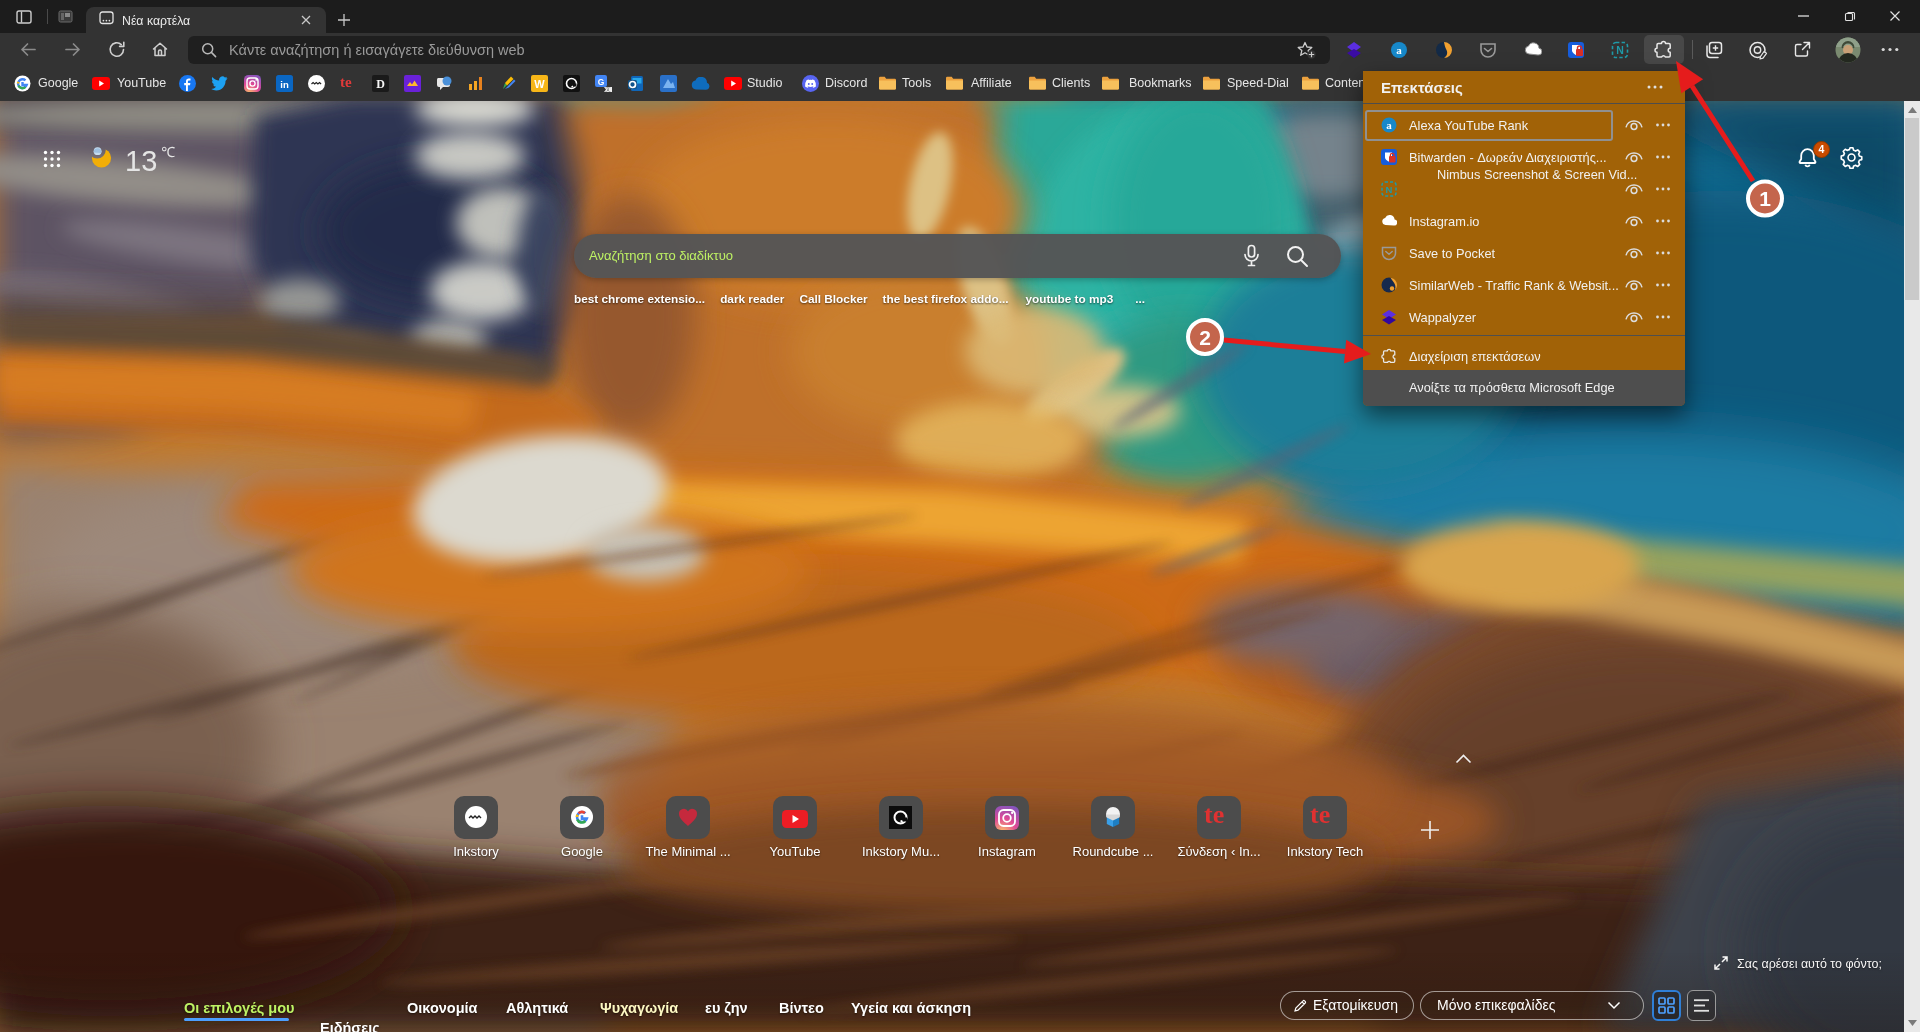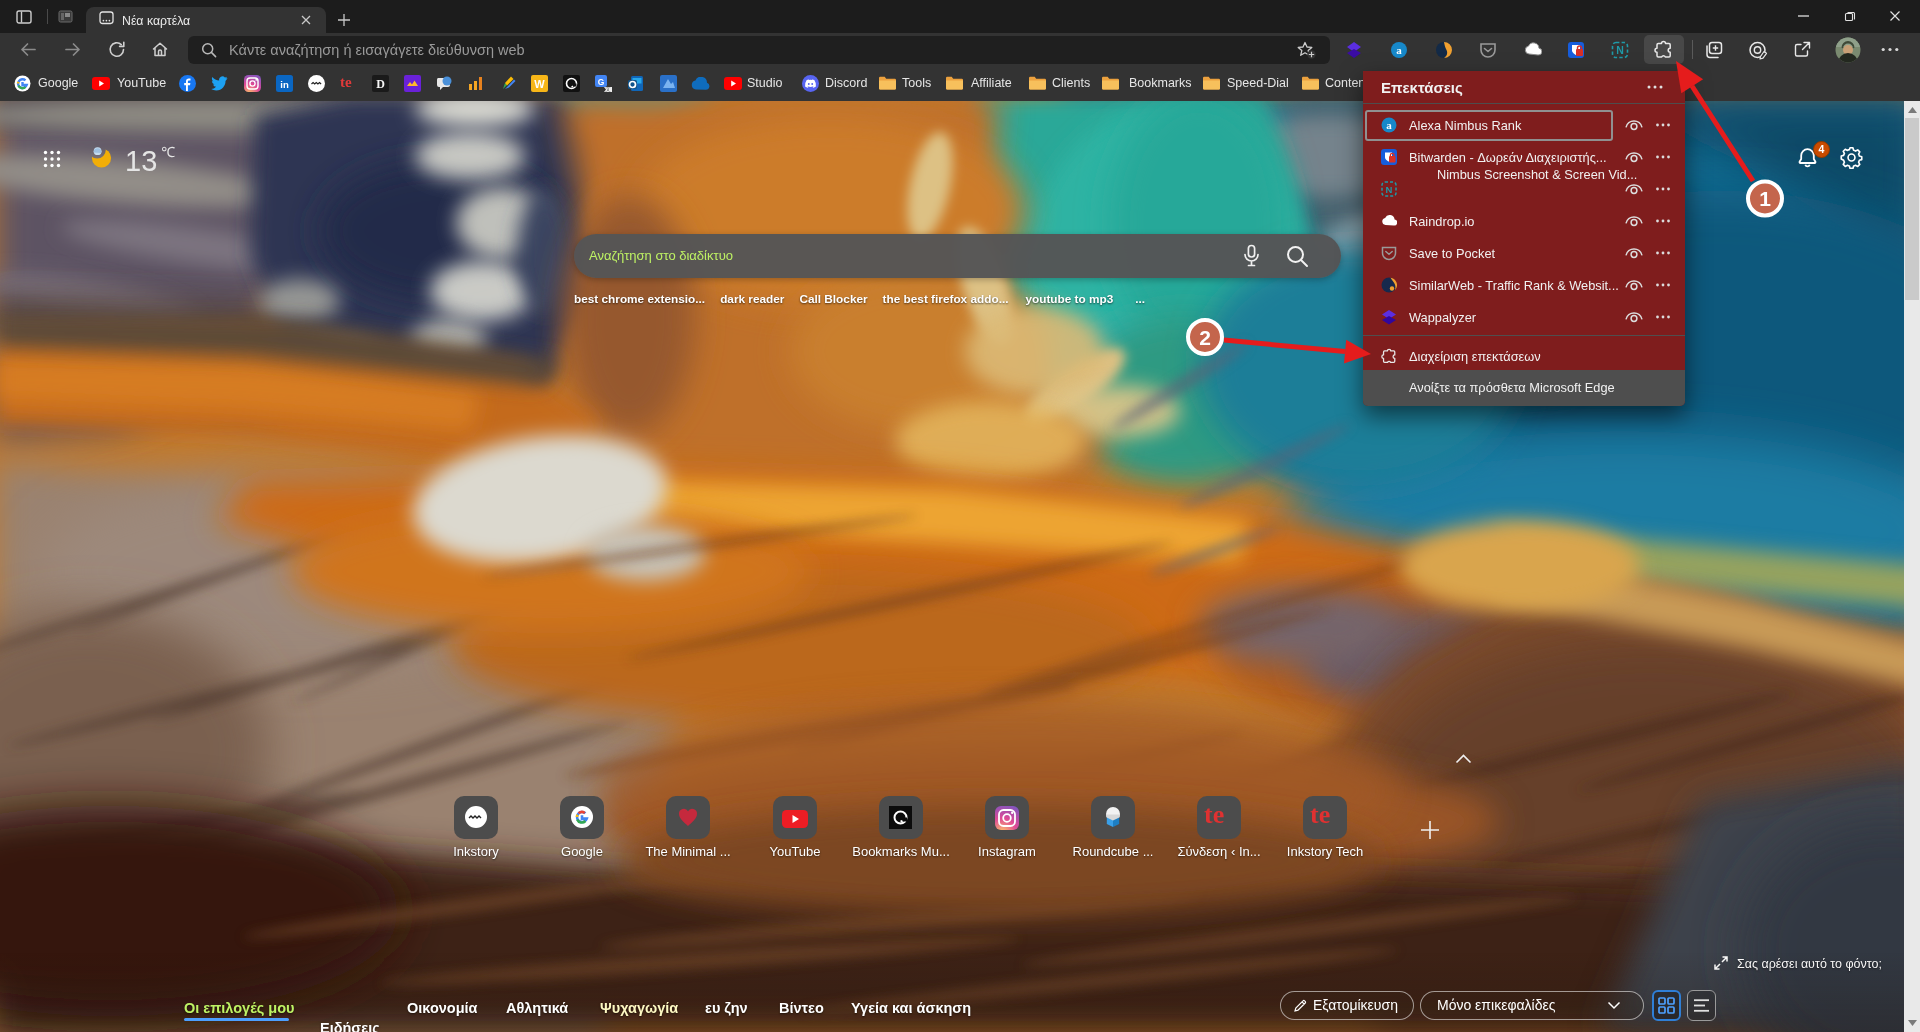--- a/index.html
+++ b/index.html
@@ -558,21 +558,21 @@
       <path d="M10.5 5 L17 9 L10.5 13Z" fill="#fff"></path>
     </svg>
   <div class="abs txt" style="left:745px;top:743px;width:100px;text-align:center;font-size:13px;color:#fff;text-shadow:0 1px 2px rgba(0,0,0,.6)">YouTube</div>
   <div class="abs" style="left:879px;top:695px;width:44px;height:43px;border-radius:10px;background:#4c4c4c;"></div>
   <svg class="abs" style="left:889px;top:705px" width="23" height="23" viewBox="0 0 23 23">
       <rect width="23" height="23" fill="#0c0c0c"></rect>
       <circle cx="11.5" cy="11.5" r="6" fill="none" stroke="#fff" stroke-width="2"></circle>
       <path d="M11.5 11.5 h6.5 v4 h-4Z" fill="#0c0c0c"></path>
       <path d="M13.5 14.8 a6 6 0 0 1 -2 .7" stroke="#fff" stroke-width="2" fill="none"></path>
     </svg>
-  <div class="abs txt" style="left:851px;top:743px;width:100px;text-align:center;font-size:13px;color:#fff;text-shadow:0 1px 2px rgba(0,0,0,.6)">Bookmarks Mu...</div>
+  <div class="abs txt" style="left:851px;top:743px;width:100px;text-align:center;font-size:13px;color:#fff;text-shadow:0 1px 2px rgba(0,0,0,.6)">Inkstory Mu...</div>
   <div class="abs" style="left:985px;top:695px;width:44px;height:43px;border-radius:10px;background:#4c4c4c;"></div>
   <svg class="abs" style="left:995px;top:705px" width="24" height="24" viewBox="0 0 24 24">
       <defs>
         <radialGradient id="igg2" cx="30%" cy="110%" r="150%">
           <stop offset="0%" stop-color="#fdc468"></stop>
           <stop offset="40%" stop-color="#df4996"></stop>
           <stop offset="100%" stop-color="#515bd4"></stop>
         </radialGradient>
       </defs>
       <rect width="24" height="24" rx="6" fill="url(#igg2)"></rect>
@@ -593,51 +593,51 @@
   <div class="abs txt" style="left:1204px;top:699px;font-family:'Liberation Serif',serif;font-weight:bold;font-size:26px;color:#e03131;">te</div>
   <div class="abs txt" style="left:1169px;top:743px;width:100px;text-align:center;font-size:13px;color:#fff;text-shadow:0 1px 2px rgba(0,0,0,.6)">Σύνδεση ‹ In...</div>
   <div class="abs" style="left:1303px;top:695px;width:44px;height:43px;border-radius:10px;background:#4c4c4c;"></div>
   <div class="abs txt" style="left:1310px;top:699px;font-family:'Liberation Serif',serif;font-weight:bold;font-size:26px;color:#e03131;">te</div>
   <div class="abs txt" style="left:1275px;top:743px;width:100px;text-align:center;font-size:13px;color:#fff;text-shadow:0 1px 2px rgba(0,0,0,.6)">Inkstory Tech</div>
   <svg class="abs" style="left:1420px;top:719px" width="20" height="20" viewBox="0 0 20 20">
       <path d="M10 1 V19 M1 10 H19" stroke="#f0f0f0" stroke-width="1.6"></path>
     </svg>
 </div>
 
-<div class="abs" id="panel" style="left:1363px;top:71px;width:322px;height:335px;background:#7f1d1d;border-radius:0 0 5px 5px;box-shadow:0 10px 24px rgba(0,0,0,0.55);font-size:12.8px;color:#f1f1f1;">
+<div class="abs" id="panel" style="left:1363px;top:71px;width:322px;height:335px;background:#a16207;border-radius:0 0 5px 5px;box-shadow:0 10px 24px rgba(0,0,0,0.55);font-size:12.8px;color:#f1f1f1;">
   <div class="abs txt" style="left:18px;top:8px;font-size:15px;font-weight:bold;">Επεκτάσεις</div>
   <svg class="abs" style="left:284px;top:14px" width="16" height="4" viewBox="0 0 16 4">
       <circle cx="2" cy="2" r="1.5" fill="#e0e0e0"></circle>
       <circle cx="8" cy="2" r="1.5" fill="#e0e0e0"></circle>
       <circle cx="14" cy="2" r="1.5" fill="#e0e0e0"></circle>
     </svg>
   <div class="abs" style="left:0;top:31.5px;width:322px;height:1px;background:#4d4d4d;"></div>
   <div class="abs" style="left:2px;top:38.5px;width:248px;height:31px;border:2px solid #909090;border-radius:3px;"></div>
   
   <svg class="abs" style="left:18px;top:46px" width="16" height="16" viewBox="0 0 16 16">
       <circle cx="8" cy="8" r="7.5" fill="#1788c9"></circle>
       <text x="8" y="12.2" font-size="11" font-weight="bold" fill="#fff" text-anchor="middle" font-family="Liberation Serif,serif">a</text>
     </svg>
-  <div class="abs txt" style="left:46px;top:47px;">Alexa Nimbus Rank</div>
+  <div class="abs txt" style="left:46px;top:47px;">Alexa YouTube Rank</div>
   <svg class="abs" style="left:18px;top:78px" width="16" height="16" viewBox="0 0 16 16">
       <rect width="16" height="16" rx="3" fill="#175ddc"></rect>
       <path d="M4 3.5 h7 v5 c0 2.2-3.5 4-3.5 4 s-3.5-1.8-3.5-4Z" fill="#fff"></path>
       <rect x="8" y="7" width="6.5" height="6.5" rx="1" fill="#d93025"></rect>
       <path d="M9.4 7 v-.9 a1.8 1.8 0 0 1 3.6 0 V7" fill="none" stroke="#d93025" stroke-width="1.3"></path>
     </svg>
   <div class="abs txt" style="left:46px;top:79px;">Bitwarden - Δωρεάν Διαχειριστής...</div>
   <svg class="abs" style="left:18px;top:110px" width="16" height="16" viewBox="0 0 16 16">
       <rect x="1" y="1" width="14" height="14" rx="3" fill="none" stroke="#1f9aa8" stroke-width="1.5" stroke-dasharray="3 2"></rect>
       <text x="8" y="12" font-size="9.5" font-weight="bold" fill="#1f9aa8" text-anchor="middle">N</text>
     </svg>
   <div class="abs txt" style="left:46px;top:96px;margin-left:28px;">Nimbus Screenshot &amp; Screen Vid...</div>
   <svg class="abs" style="left:18px;top:142px" width="16" height="16" viewBox="0 0 16 16">
       <path d="M4.5 12 a3.6 3.6 0 0 1 -.4-7.1 A5 5 0 0 1 13.6 6.5 a3 3 0 0 1 -.9 6Z" fill="#fff"></path>
     </svg>
-  <div class="abs txt" style="left:46px;top:143px;">Raindrop.io</div>
+  <div class="abs txt" style="left:46px;top:143px;">Instagram.io</div>
   <svg class="abs" style="left:18px;top:174px" width="16" height="16" viewBox="0 0 16 16">
       <path d="M1.5 2.5 h13 v5.5 a6.5 6.5 0 0 1 -13 0 Z" fill="none" stroke="#9a9a9a" stroke-width="1.5"></path>
       <path d="M4.8 6.5 L8 9.3 L11.2 6.5" fill="none" stroke="#9a9a9a" stroke-width="1.5" stroke-linecap="round" stroke-linejoin="round"></path>
     </svg>
   <div class="abs txt" style="left:46px;top:175px;">Save to Pocket</div>
   <svg class="abs" style="left:18px;top:206px" width="16" height="16" viewBox="0 0 16 16">
       <circle cx="8" cy="8" r="7.5" fill="#16294d"></circle>
       <path d="M9.5 .7 a7.5 7.5 0 0 1 4.5 12.5 c1-3.5 .2-6-1.5-8.2 C11.3 3.4 10.3 2 9.5 .7Z" fill="#f0a030"></path>
       <circle cx="11" cy="11.5" r="2.2" fill="#f0a030"></circle>
     </svg>

